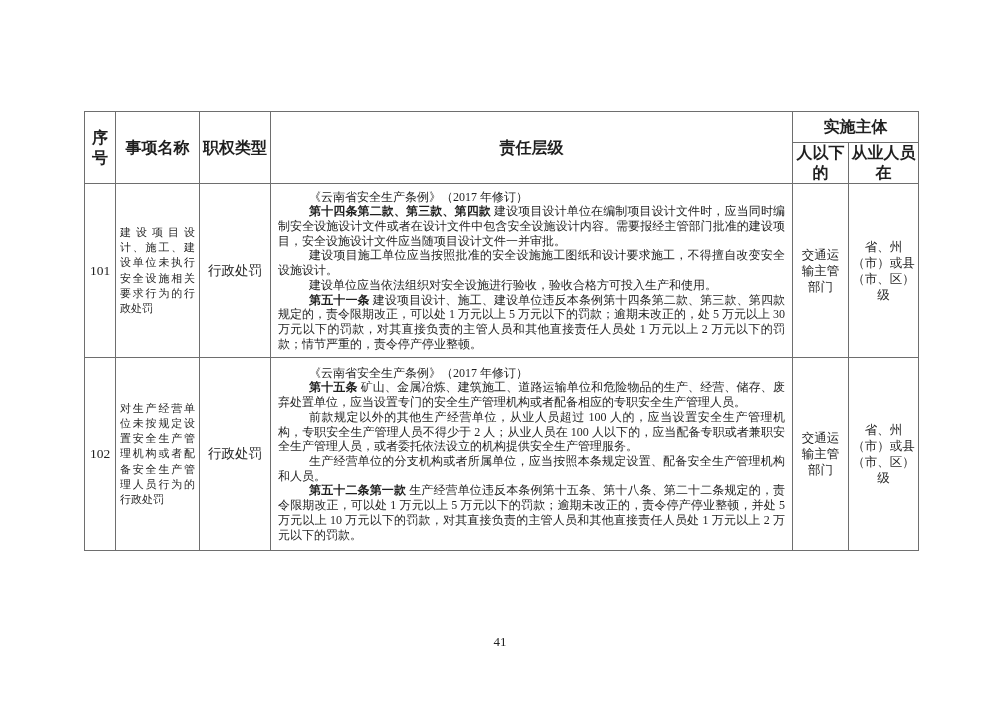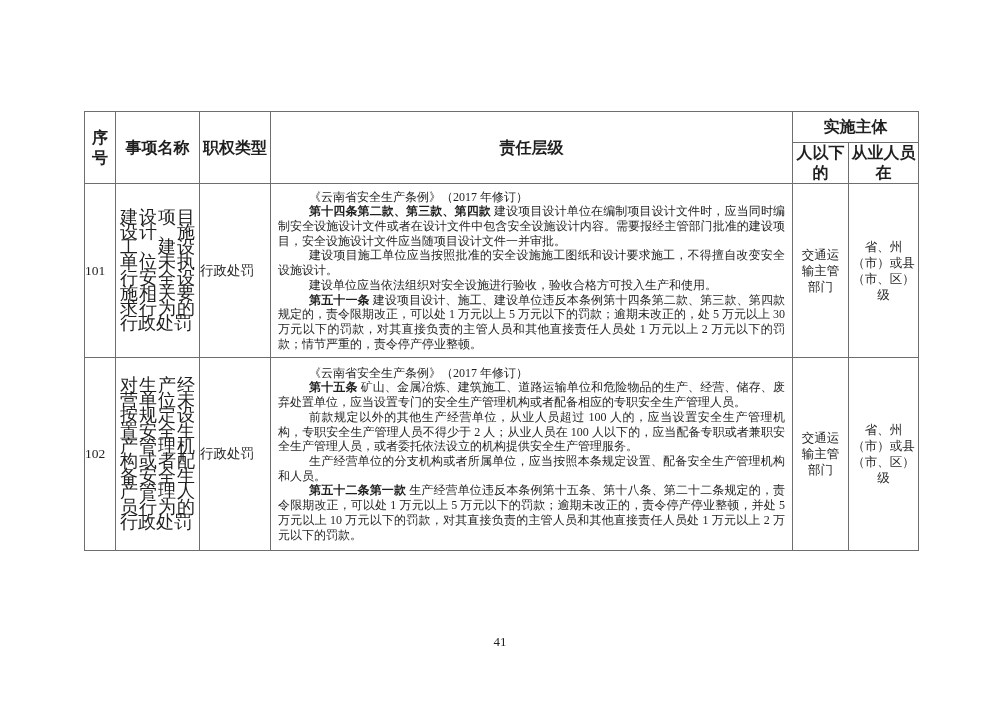--- a/index.html
+++ b/index.html
@@ -34,26 +34,26 @@
     font-weight: bold;
     font-size: 16px;
     line-height: 1.25;
   }
   tr.hdr1 { height: 31px; }
   tr.hdr2 { height: 39px; }
   tr.r1   { height: 174px; }
   tr.r2   { height: 193px; }
 
   td.no {
-    text-align: left;
+    text-align: center;
     font-size: 13.5px;
   }
   td.item {
     padding: 0 4px;
-    font-size: 18px;
+    font-size: 11px;
     line-height: 15.2px;
     text-align: justify;
     text-justify: inter-character;
   }
   td.basis {
     padding: 2px 7px;
     font-size: 12px;
   }
   td.basis p {
     margin: 0;

